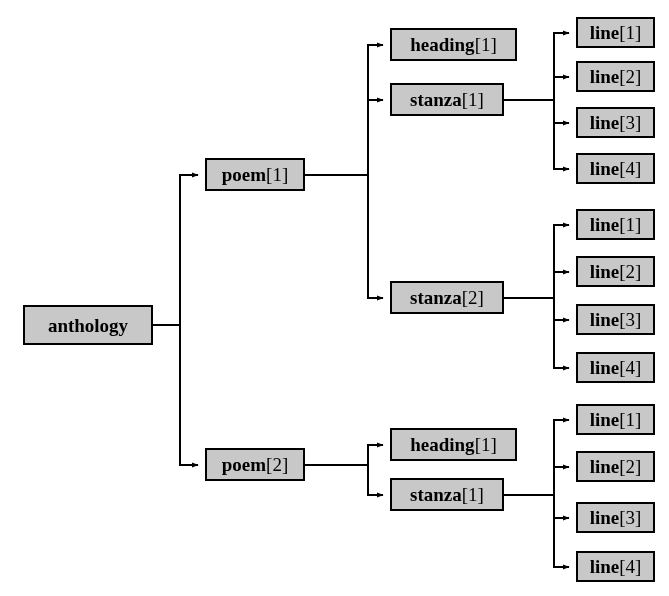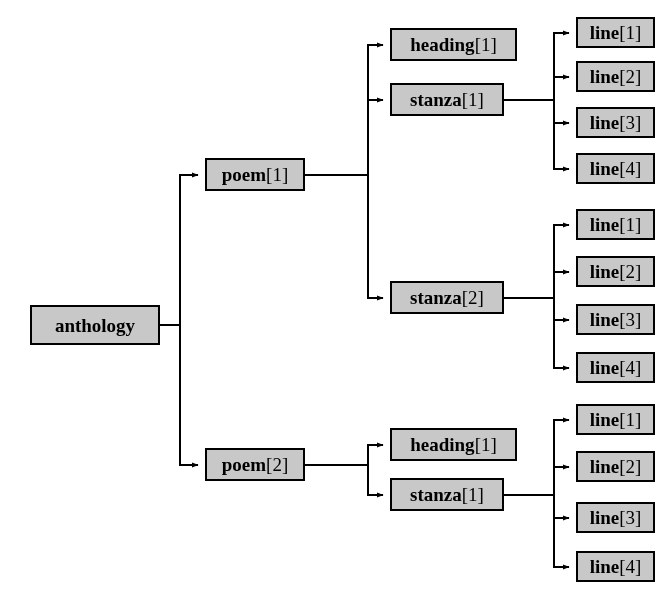--- a/index.html
+++ b/index.html
@@ -69,21 +69,21 @@
       <path d="M 504 298 L 554 298 L 554 225 L 569 225" fill="none" stroke="#000000" stroke-width="2" stroke-linecap="butt" stroke-linejoin="miter" marker-end="url(#arrow)"></path>
       <path d="M 504 298 L 554 298 L 554 272 L 569 272" fill="none" stroke="#000000" stroke-width="2" stroke-linecap="butt" stroke-linejoin="miter" marker-end="url(#arrow)"></path>
       <path d="M 504 298 L 554 298 L 554 320 L 569 320" fill="none" stroke="#000000" stroke-width="2" stroke-linecap="butt" stroke-linejoin="miter" marker-end="url(#arrow)"></path>
       <path d="M 504 298 L 554 298 L 554 368 L 569 368" fill="none" stroke="#000000" stroke-width="2" stroke-linecap="butt" stroke-linejoin="miter" marker-end="url(#arrow)"></path>
       <path d="M 504 495 L 554 495 L 554 420 L 569 420" fill="none" stroke="#000000" stroke-width="2" stroke-linecap="butt" stroke-linejoin="miter" marker-end="url(#arrow)"></path>
       <path d="M 504 495 L 554 495 L 554 467 L 569 467" fill="none" stroke="#000000" stroke-width="2" stroke-linecap="butt" stroke-linejoin="miter" marker-end="url(#arrow)"></path>
       <path d="M 504 495 L 554 495 L 554 518 L 569 518" fill="none" stroke="#000000" stroke-width="2" stroke-linecap="butt" stroke-linejoin="miter" marker-end="url(#arrow)"></path>
       <path d="M 504 495 L 554 495 L 554 567 L 569 567" fill="none" stroke="#000000" stroke-width="2" stroke-linecap="butt" stroke-linejoin="miter" marker-end="url(#arrow)"></path>
     </svg>
   <div id="node-layer">
-      <div class="node" style="left: 30px; top: 305px; width: 130px; height: 40px;">
+      <div class="node" style="left: 23px; top: 305px; width: 130px; height: 40px;">
         <span class="nm">anthology</span>
         <span class="ix"></span>
       </div>
       <div class="node" style="left: 205px; top: 158px; width: 100px; height: 33px;">
         <span class="nm">poem</span>
         <span class="ix">[1]</span>
       </div>
       <div class="node" style="left: 205px; top: 448px; width: 100px; height: 33px;">
         <span class="nm">poem</span>
         <span class="ix">[2]</span>

